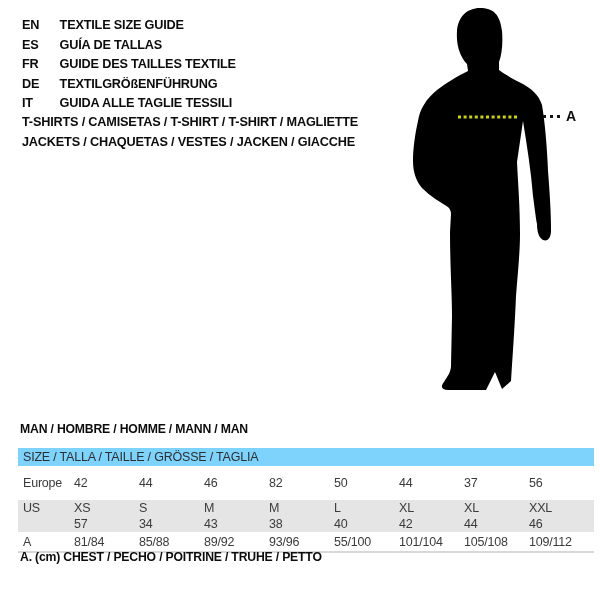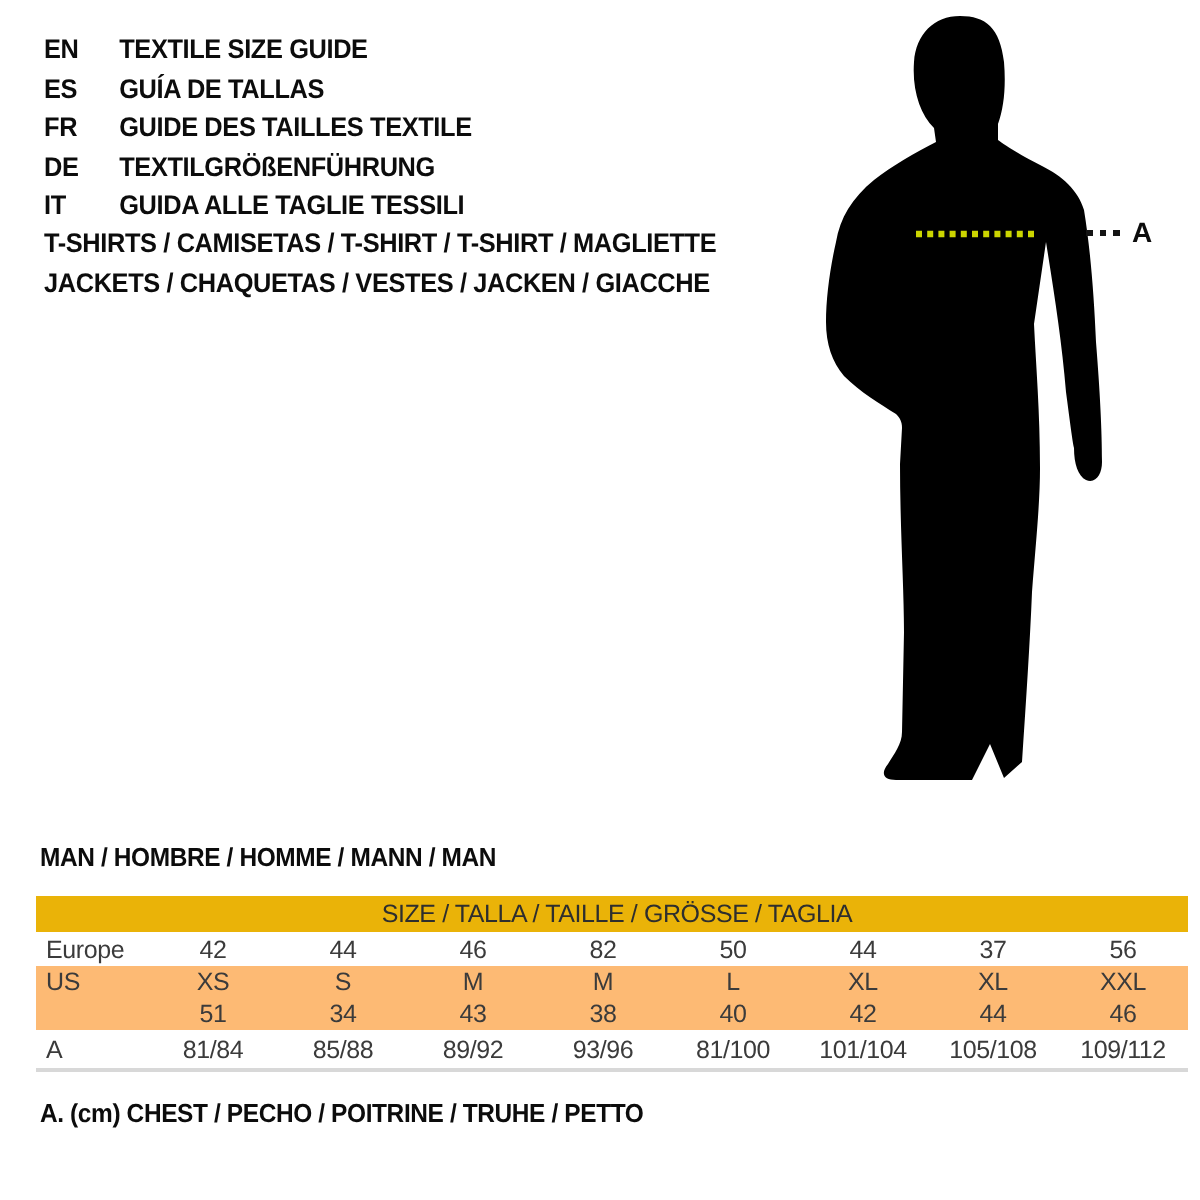--- a/index.html
+++ b/index.html
@@ -50,29 +50,29 @@
     font-weight:bold;font-size:13px;letter-spacing:-0.2px;color:#0c0c0c;white-space:nowrap;
   }
 
   
   .size-table{
     left:18px;top:448px;width:576px;
     border-collapse:collapse;table-layout:fixed;
     font-size:12.5px;color:#3b3b3b;letter-spacing:-0.2px;
     border-bottom:2px solid #d8d8d8;
   }
-  .size-table td{padding:0;text-align:center;vertical-align:middle;}
+  .size-table td{padding:0;text-align:left;vertical-align:middle;}
   .size-table td.lbl{text-align:left;padding-left:5px;}
   .size-table .th-band td{
-    background:#eab308;color:#2e2e2e;height:18px;
-    text-align:center;padding-left:5px;font-size:12.5px;
-  }
-  .size-table .r-europe td{height:17px;}
+    background:#7dd3fc;color:#2e2e2e;height:18px;
+    text-align:left;padding-left:5px;font-size:12.5px;
+  }
+  .size-table .r-europe td{height:34px;}
   .size-table .r-us td,
-  .size-table .r-us2 td{height:16px;background:#fdba74;}
+  .size-table .r-us2 td{height:16px;background:#e5e5e5;}
   .size-table .r-a td{height:19px;}
 </style>
 </head>
 <body>
 
 <div class="abs lang-list">
   <div class="lang-row">
     <span>EN</span>
     <span>TEXTILE SIZE GUIDE</span>
   </div>
@@ -176,36 +176,36 @@
       <td>S</td>
       <td>M</td>
       <td>M</td>
       <td>L</td>
       <td>XL</td>
       <td>XL</td>
       <td>XXL</td>
     </tr>
     <tr class="r-us2">
       <td class="lbl"></td>
-      <td>51</td>
+      <td>57</td>
       <td>34</td>
       <td>43</td>
       <td>38</td>
       <td>40</td>
       <td>42</td>
       <td>44</td>
       <td>46</td>
     </tr>
     <tr class="r-a">
       <td class="lbl">A</td>
       <td>81/84</td>
       <td>85/88</td>
       <td>89/92</td>
       <td>93/96</td>
-      <td>81/100</td>
+      <td>55/100</td>
       <td>101/104</td>
       <td>105/108</td>
       <td>109/112</td>
     </tr>
   </tbody>
 </table>
 
 <div class="abs footnote">A. (cm) CHEST / PECHO / POITRINE / TRUHE / PETTO</div>
 
 </body></html>

